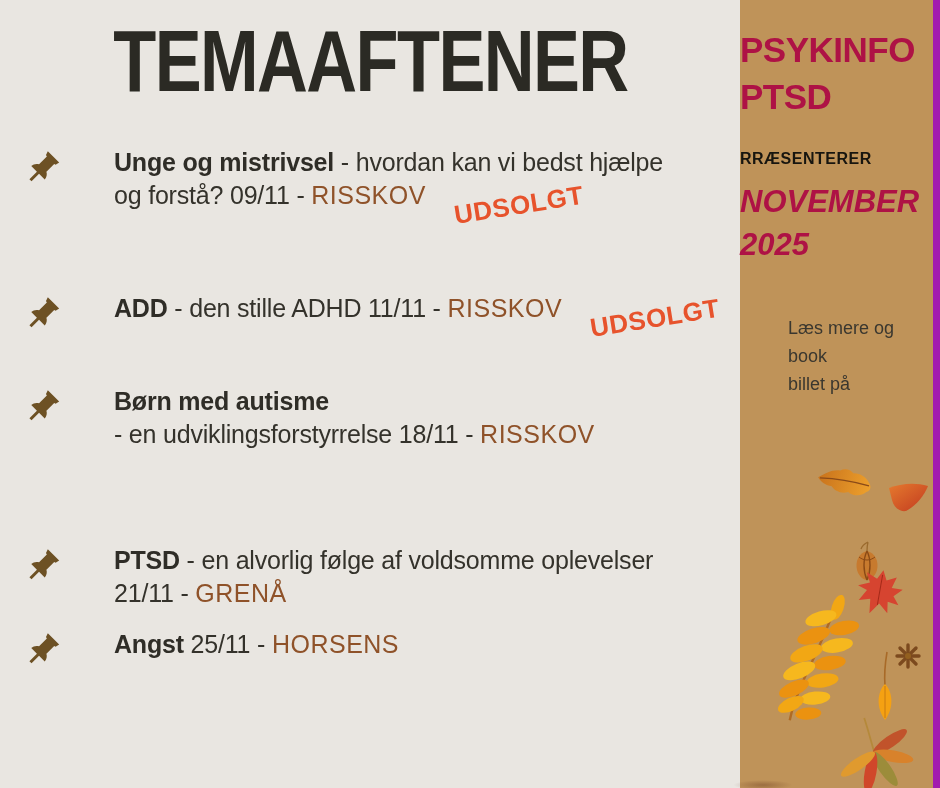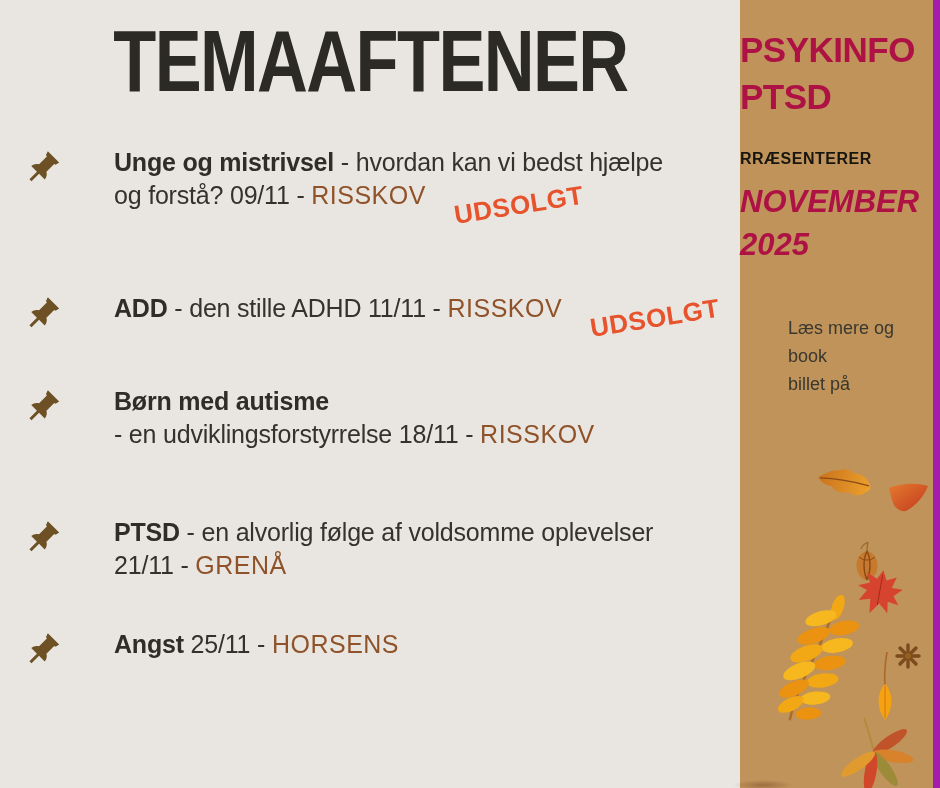--- a/index.html
+++ b/index.html
@@ -66,21 +66,21 @@
     <div class="event" style="top:385px;">
       <svg class="pin" width="34" height="36" viewBox="0 0 24 25">
         <path fill="#6d5124" d="M14 2 L22 10 L19.5 11.6 L18.5 11 L13 16.5 C13.6 18.4 13.2 20.5 11.8 22 L7.8 18 L2.5 23.3 L1 21.8 L6.3 16.5 L2.3 12.5 C3.8 11.1 5.9 10.7 7.8 11.3 L13.3 5.8 L12.7 4.7 Z"></path>
       </svg>
       <div class="ev-text">
         <div class="line"><span class="ev-title">Børn med autisme</span></div>
         <div class="line"><span>- en udviklingsforstyrrelse 18/11 - </span><span class="ev-loc">RISSKOV</span></div>
       </div>
     </div>
 
-    <div class="event" style="top:516px;">
+    <div class="event" style="top:544px;">
       <svg class="pin" width="34" height="36" viewBox="0 0 24 25">
         <path fill="#6d5124" d="M14 2 L22 10 L19.5 11.6 L18.5 11 L13 16.5 C13.6 18.4 13.2 20.5 11.8 22 L7.8 18 L2.5 23.3 L1 21.8 L6.3 16.5 L2.3 12.5 C3.8 11.1 5.9 10.7 7.8 11.3 L13.3 5.8 L12.7 4.7 Z"></path>
       </svg>
       <div class="ev-text">
         <div class="line"><span class="ev-title">PTSD</span><span> - en alvorlig følge af voldsomme oplevelser</span></div>
         <div class="line"><span>21/11 - </span><span class="ev-loc">GRENÅ</span></div>
       </div>
     </div>
 
     <div class="event" style="top:628px;">

